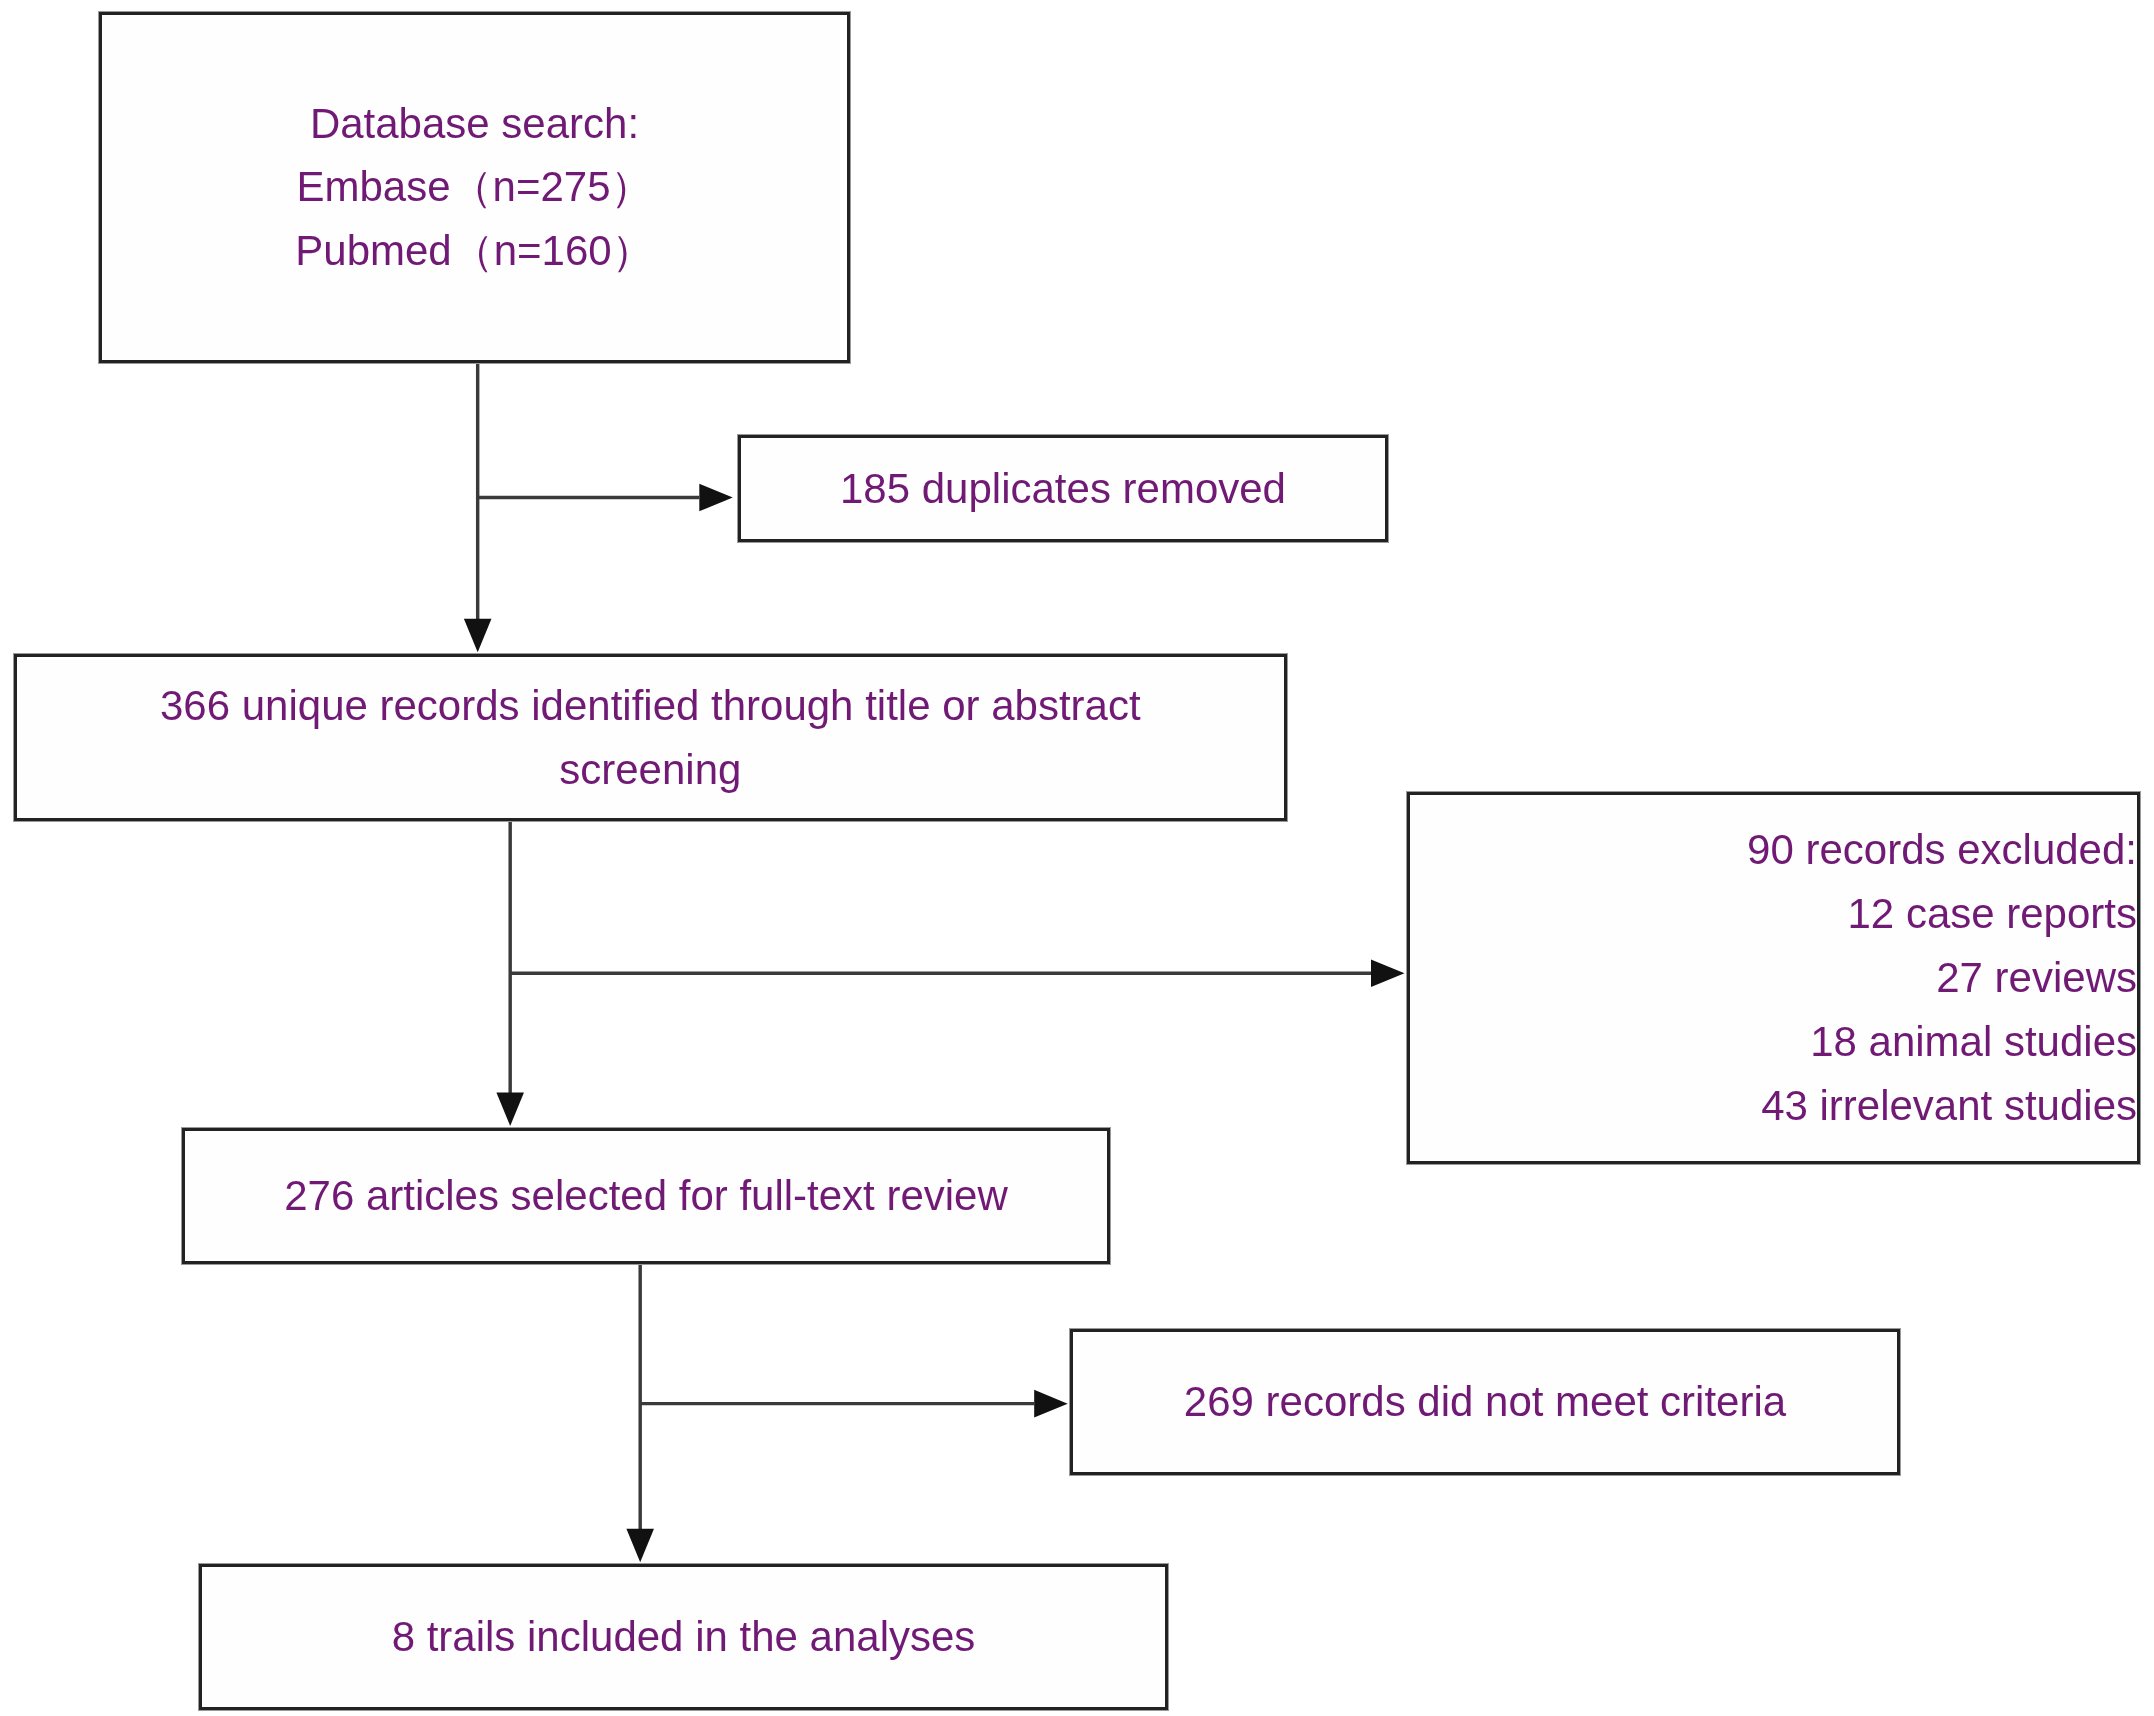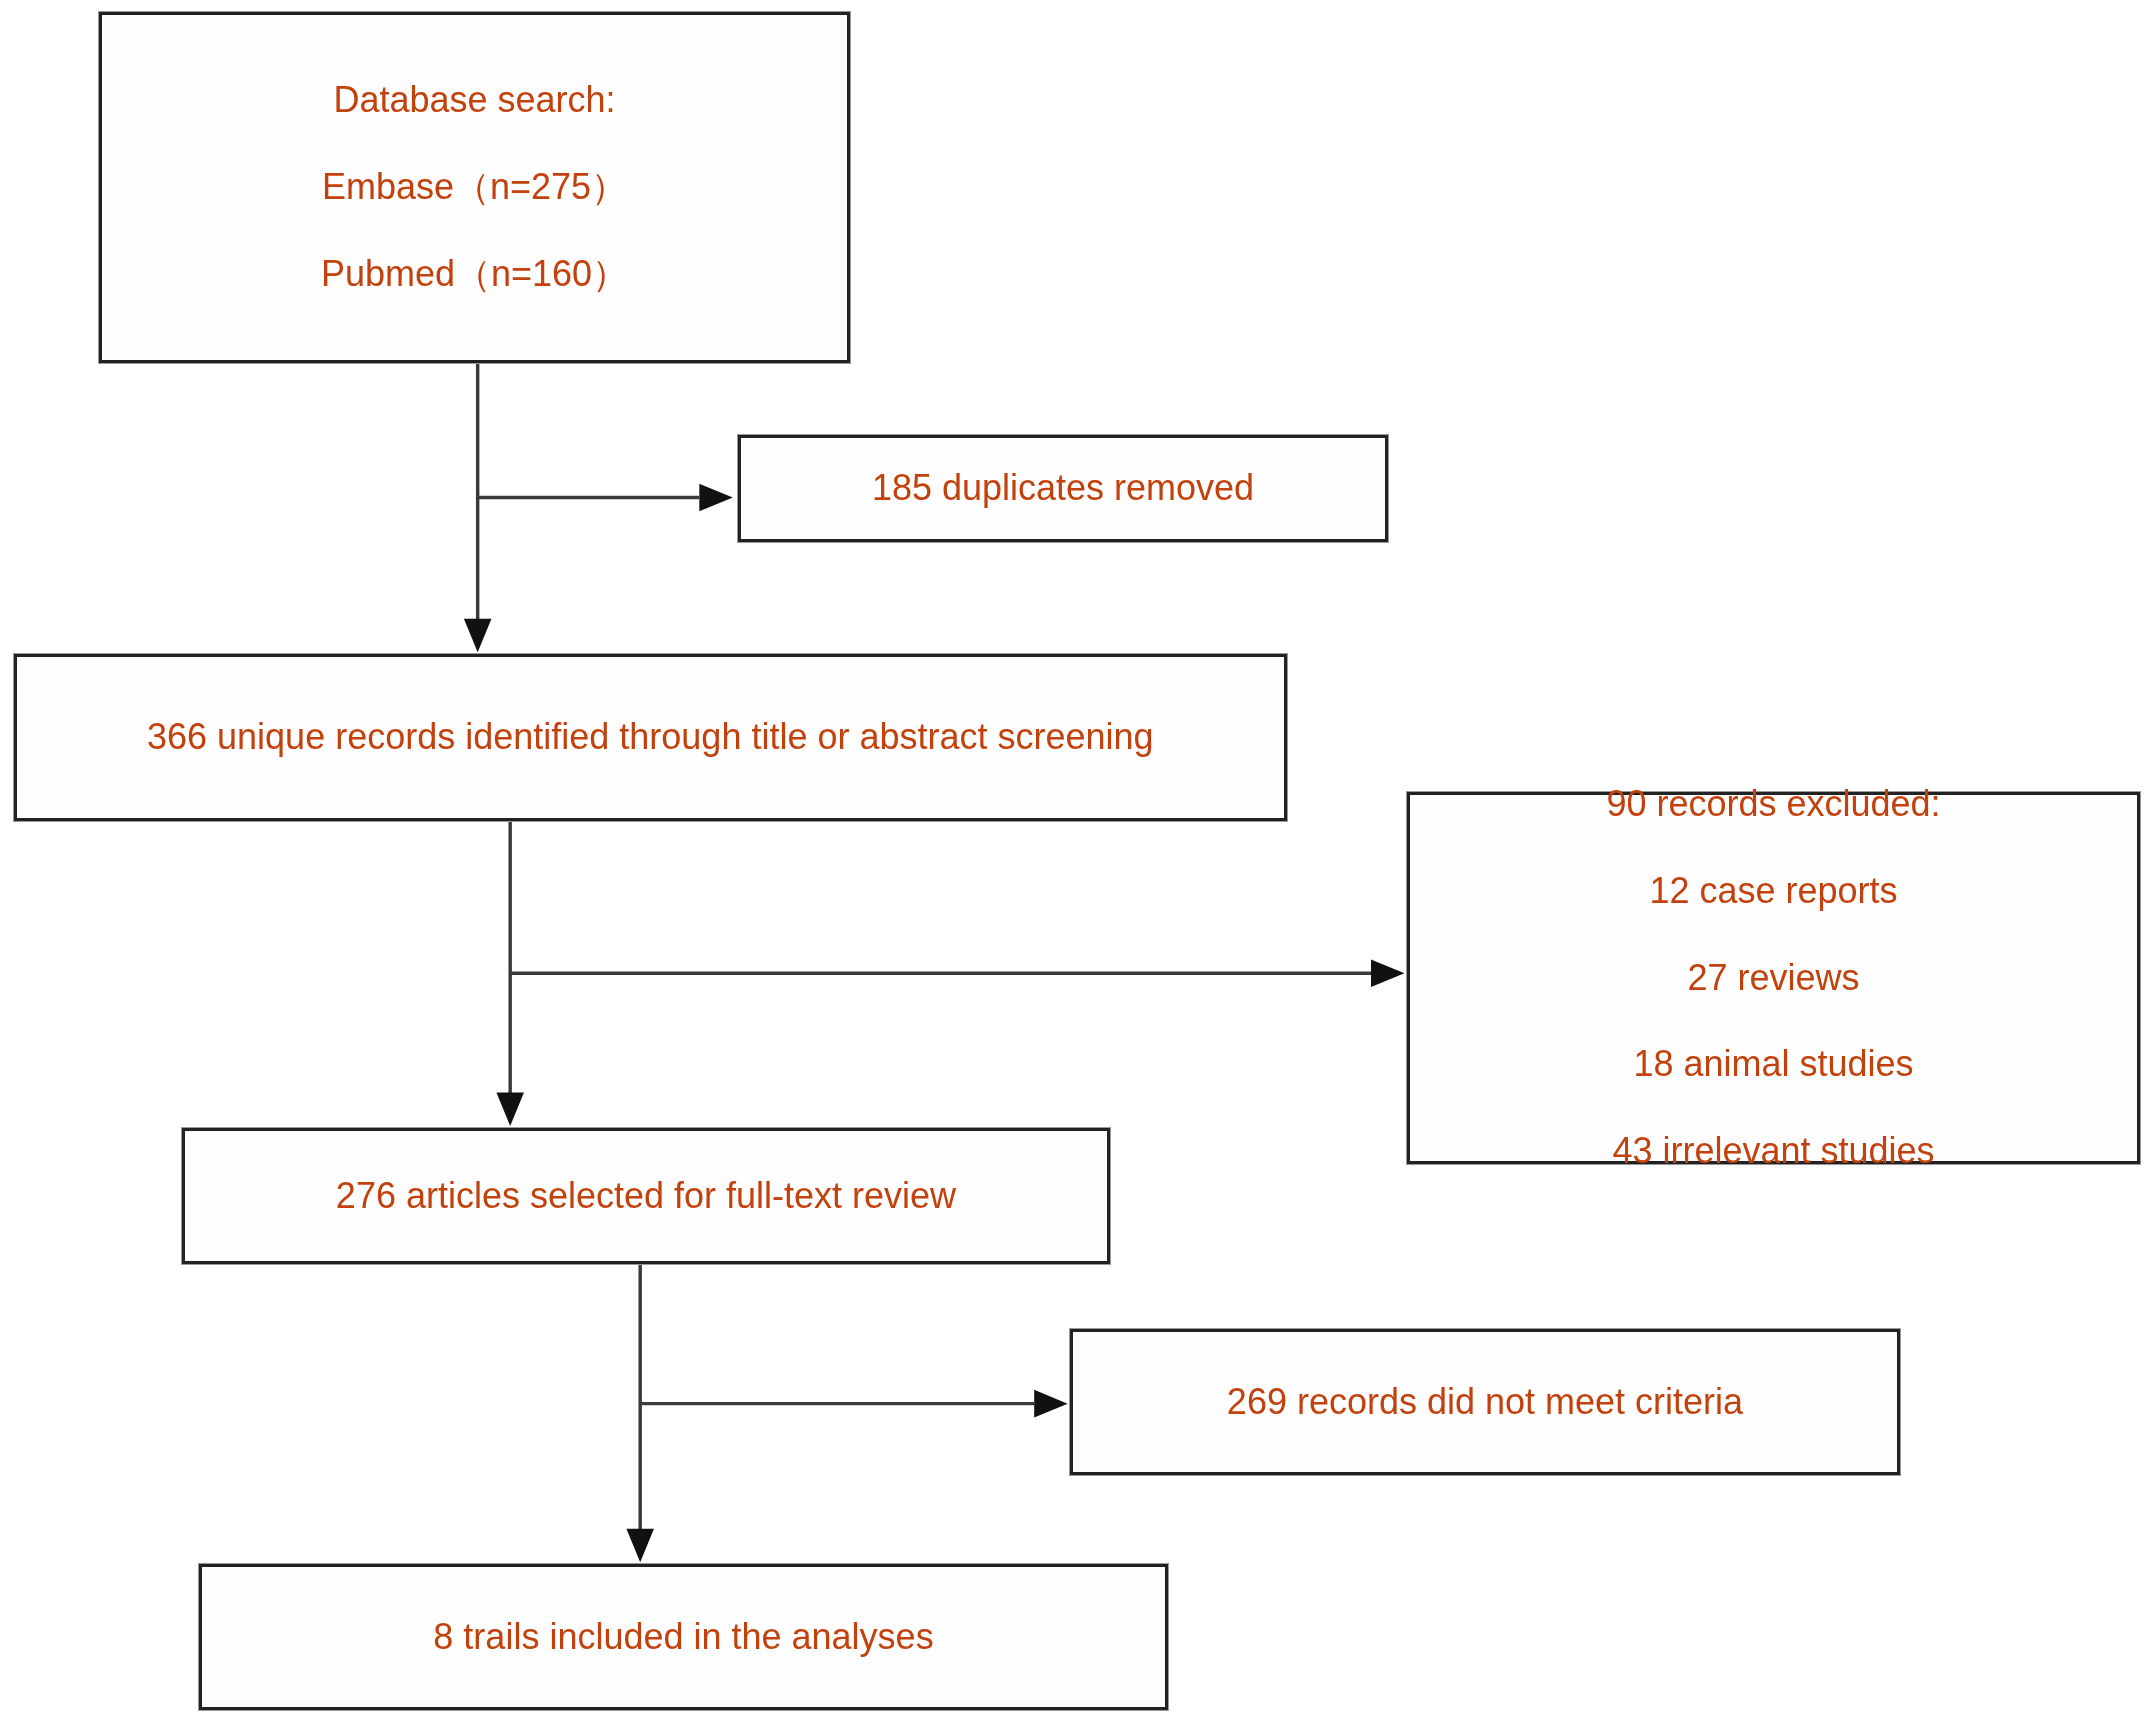--- a/index.html
+++ b/index.html
@@ -15,31 +15,30 @@
     position: absolute;
     box-sizing: border-box;
     background: #fefefe;
     border: 3.9px solid #222222;
     box-shadow: 0 0 0 1px #9a9a9a;
     display: flex;
     flex-direction: column;
     align-items: center;
     justify-content: center;
     text-align: center;
-    font-size: 36px;
+    font-size: 42px;
     line-height: 1.52;
-    color: #c2410c;
-    gap: 32px;
+    color: #701a75;
   }
   .box .line { display: block; white-space: nowrap; }
   
   #box-database-search { left: 99px;  top: 11.8px;   width: 751px;  height: 351px; }
   #box-duplicates      { left: 738px;  top: 435px;  width: 650px;  height: 107px; }
   #box-unique          { left: 13.8px;   top: 654px;  width: 1273px; height: 167px; padding: 0 52px; }
-  #box-excluded        { left: 1407px; top: 792px;  width: 733px;  height: 372px; }
+  #box-excluded        { left: 1407px; top: 792px;  width: 733px;  height: 372px; align-items: flex-end; }
   #box-fulltext        { left: 182px;  top: 1128px; width: 928px;  height: 136px; }
   #box-criteria        { left: 1070px; top: 1321px; width: 830px;  height: 146px; margin-top: 8px; }
   #box-included        { left: 199px;  top: 1564px; width: 969px;  height: 146px; }
   #connector-layer {
     position: absolute;
     left: 0; top: 0;
     width: 2154px;
     height: 1716px;
     pointer-events: none;
   }

